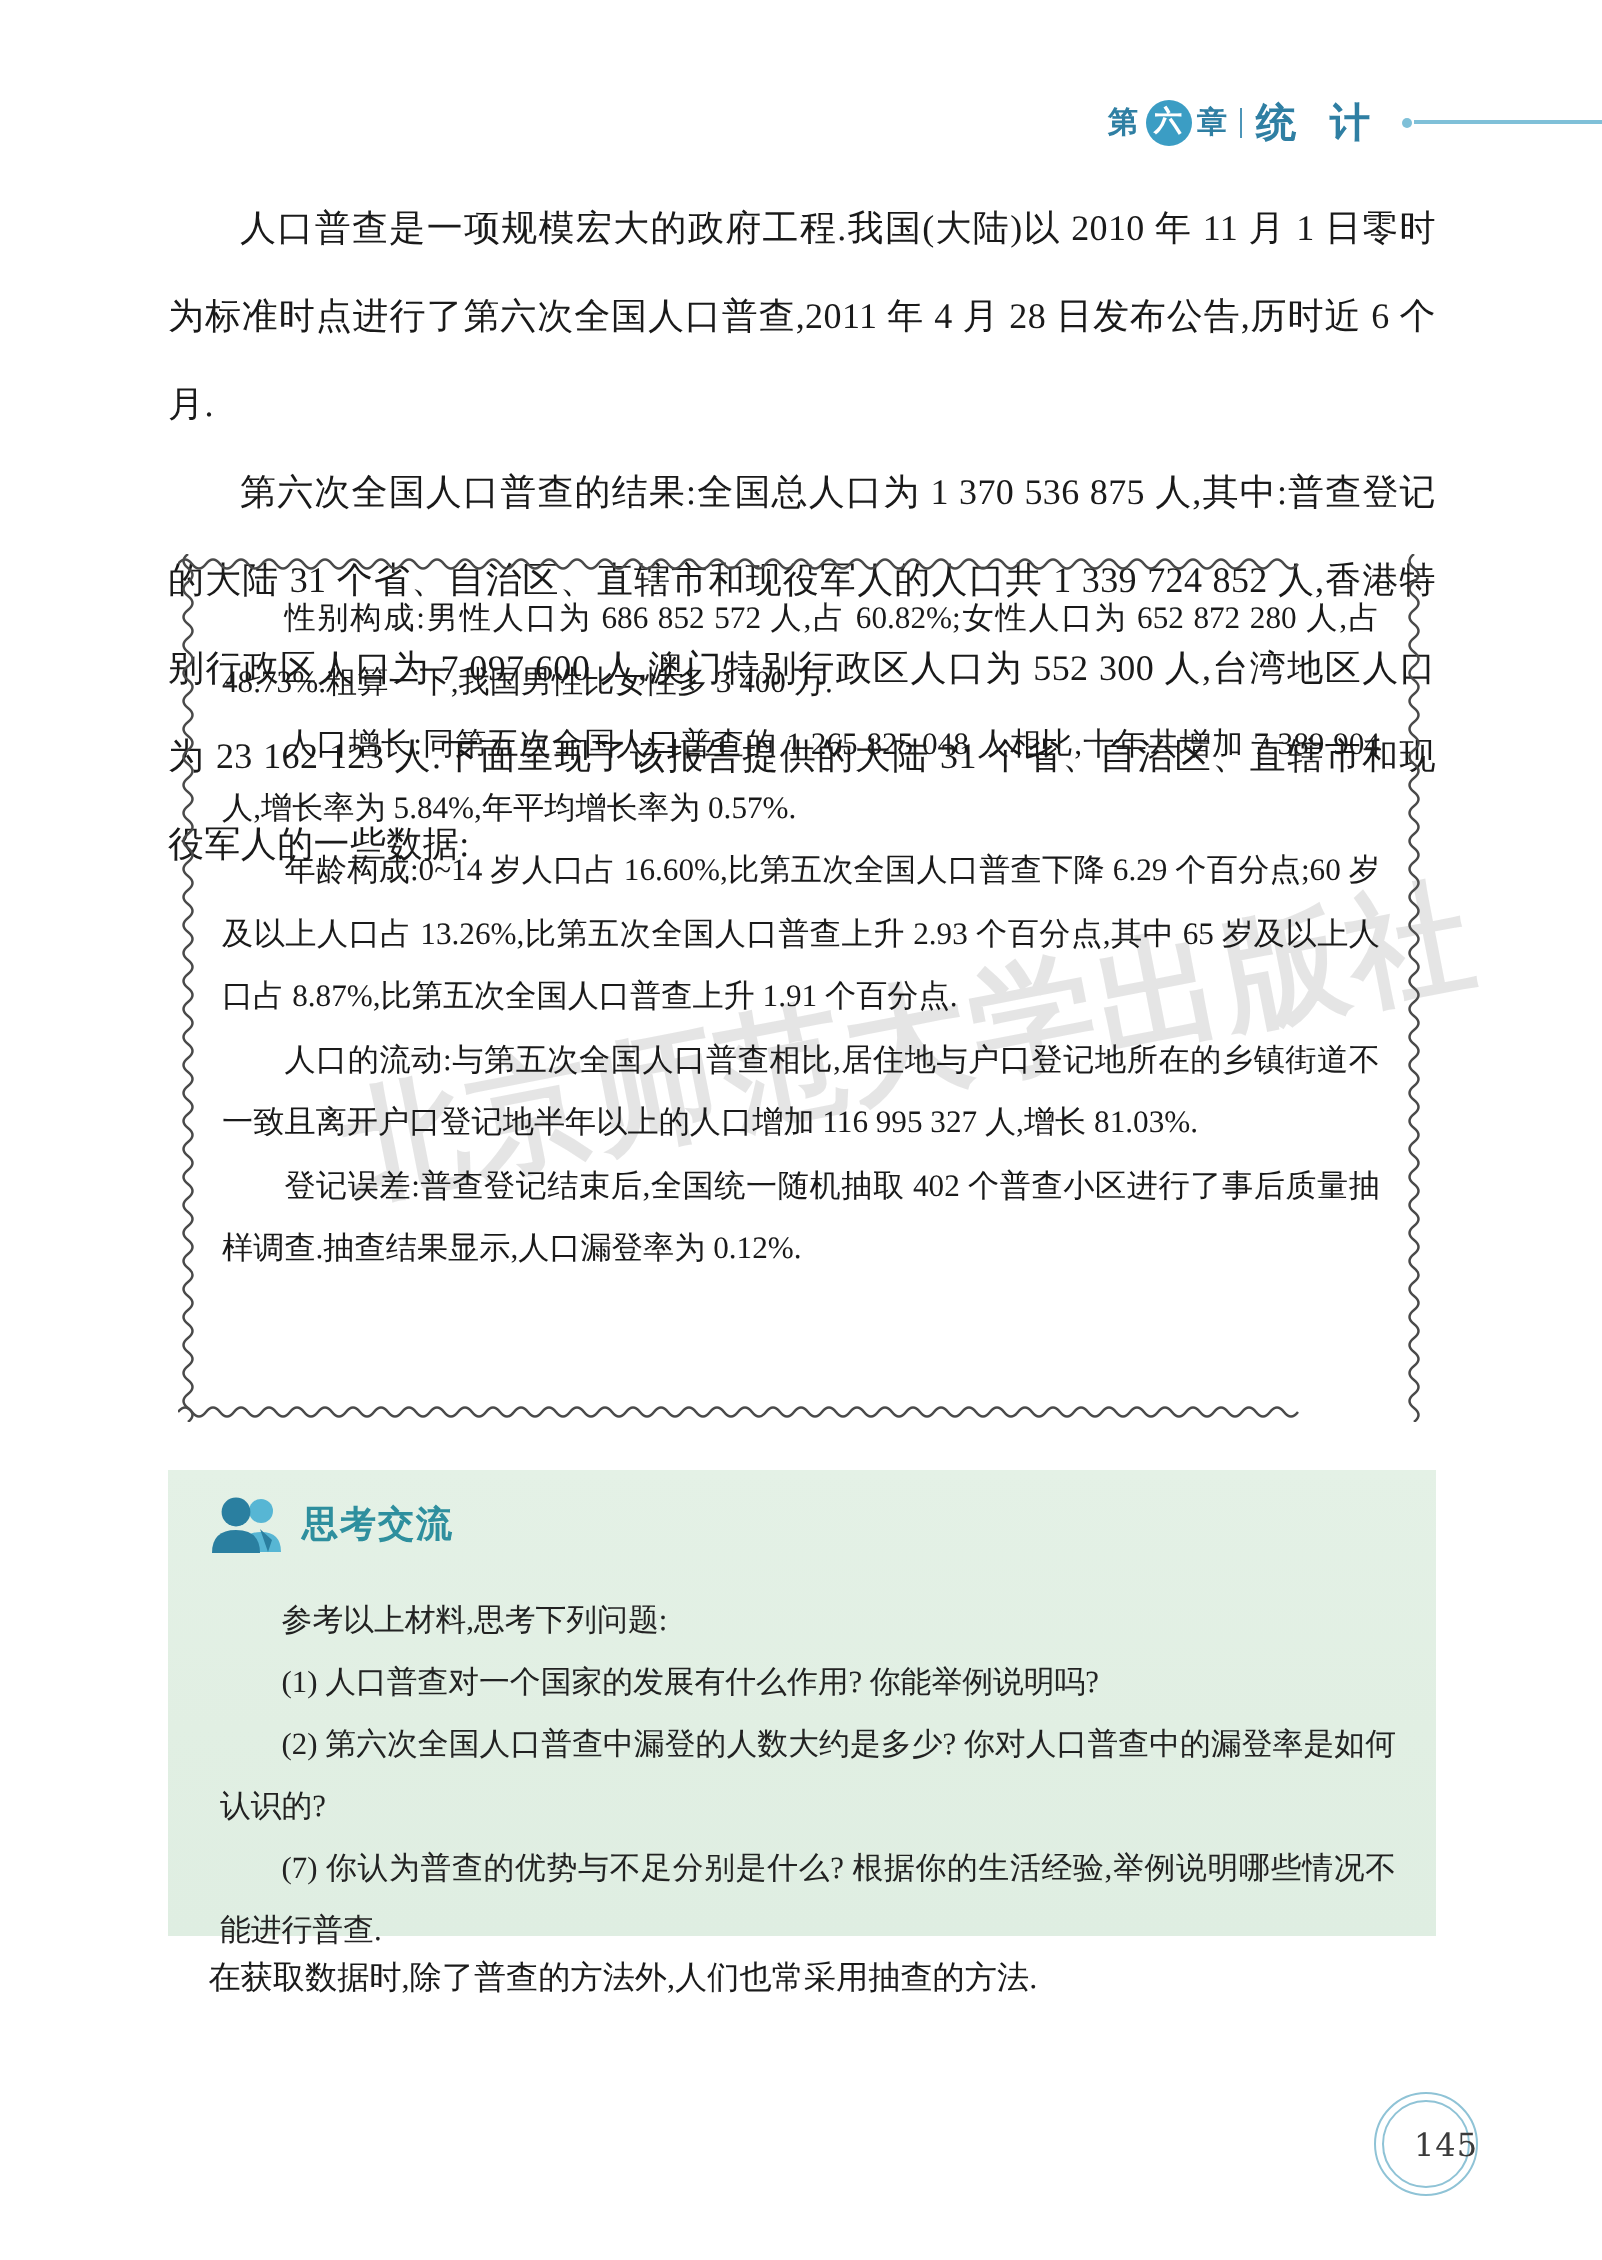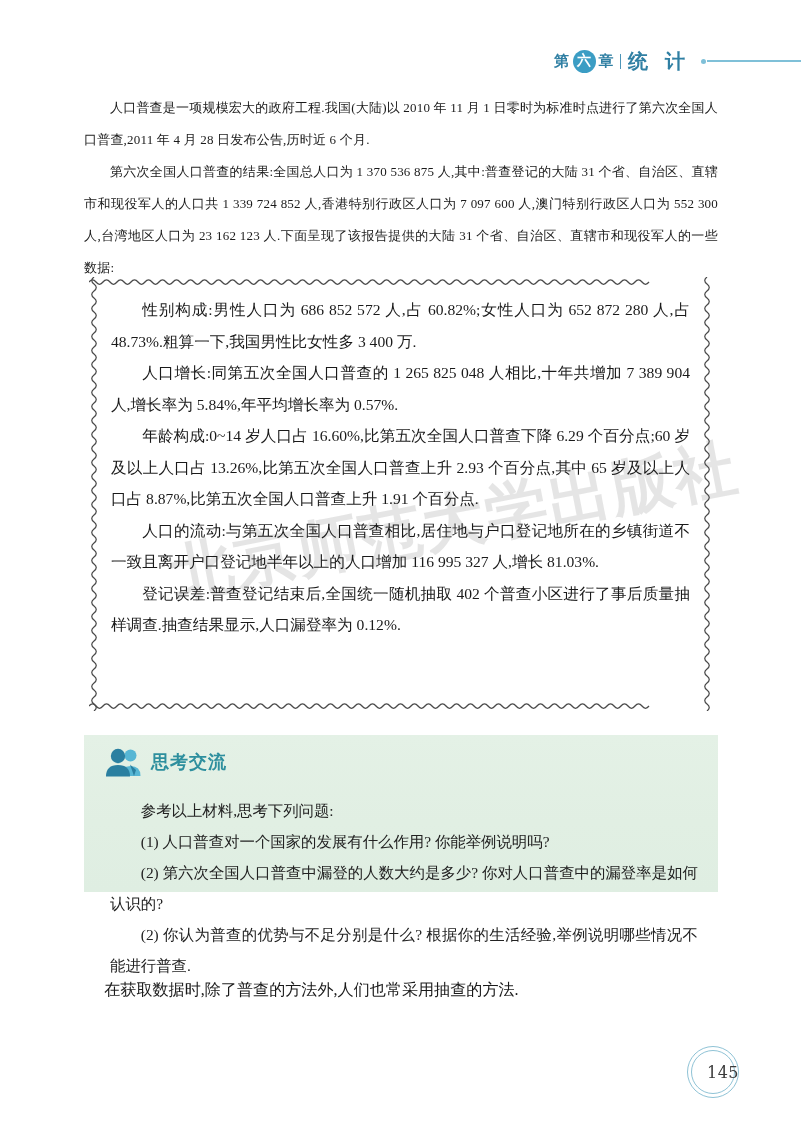--- a/index.html
+++ b/index.html
@@ -83,22 +83,22 @@
 
   
   .content {
     position: absolute;
     left: 84px;
     top: 92px;
     width: 634px;
   }
   p.body-par {
     margin: 0 0 0 0;
-    font-size: 13px;
-    line-height: 32px;
+    font-size: 18px;
+    line-height: 44px;
     text-indent: 2em;
     text-align: justify;
     text-justify: inter-ideograph;
     letter-spacing: 0.2px;
   }
 
   
   .fact-box {
     position: absolute;
     left: 89px;
@@ -147,21 +147,21 @@
     white-space: nowrap;
     letter-spacing: 2px;
   }
 
   
   .think-panel {
     position: absolute;
     left: 84px;
     top: 735px;
     width: 634px;
-    height: 157px;
+    height: 233px;
     background: linear-gradient(180deg, #e4f1e6 0%, #e1efe3 55%, #dfeee2 100%);
     box-sizing: border-box;
     padding: 10px 16px 10px 16px;
   }
   .think-head {
     display: flex;
     align-items: center;
     height: 34px;
     margin-left: 4px;
   }
@@ -294,21 +294,21 @@
         <circle cx="14" cy="9" r="7.2" fill="#2a7fa0"></circle>
         <path d="M2,29.5 q0,-11.5 12,-11.5 q12,0 12,11.5 z" fill="#2a7fa0"></path>
         <path d="M26,17.5 l6,5.5 l-2,6 z" fill="#2a7fa0"></path>
       </svg>
       <span class="think-title">思考交流</span>
     </div>
     <div class="think-body">
       <p class="think-par">参考以上材料,思考下列问题:</p>
       <p class="think-par">(1) 人口普查对一个国家的发展有什么作用? 你能举例说明吗?</p>
       <p class="think-par">(2) 第六次全国人口普查中漏登的人数大约是多少? 你对人口普查中的漏登率是如何认识的?</p>
-      <p class="think-par">(2) 你认为普查的优势与不足分别是什么? 根据你的生活经验,举例说明哪些情况不能进行普查.</p>
+      <p class="think-par">(7) 你认为普查的优势与不足分别是什么? 根据你的生活经验,举例说明哪些情况不能进行普查.</p>
     </div>
   </div>
 
   <div class="closing">
     <p class="closing-par">在获取数据时,除了普查的方法外,人们也常采用抽查的方法.</p>
   </div>
 
   <div class="page-number">
     <span class="pn-ring-outer"></span>
     <span class="pn-ring-inner"></span>

